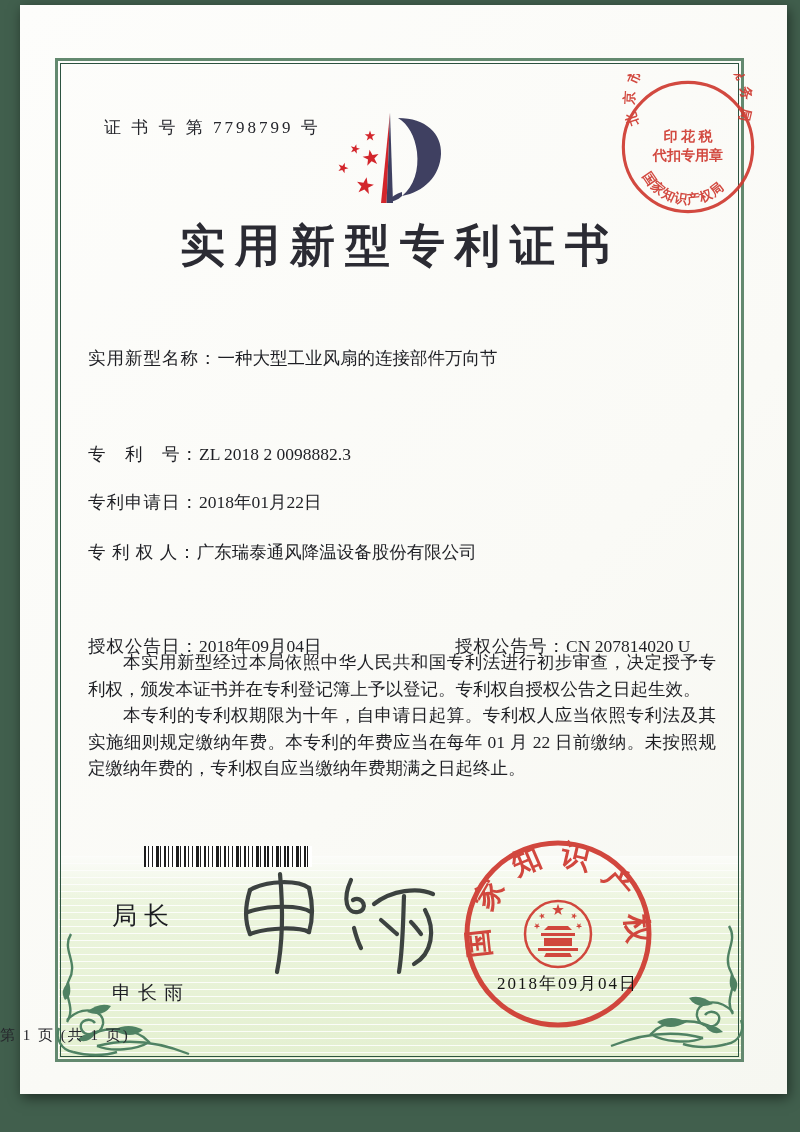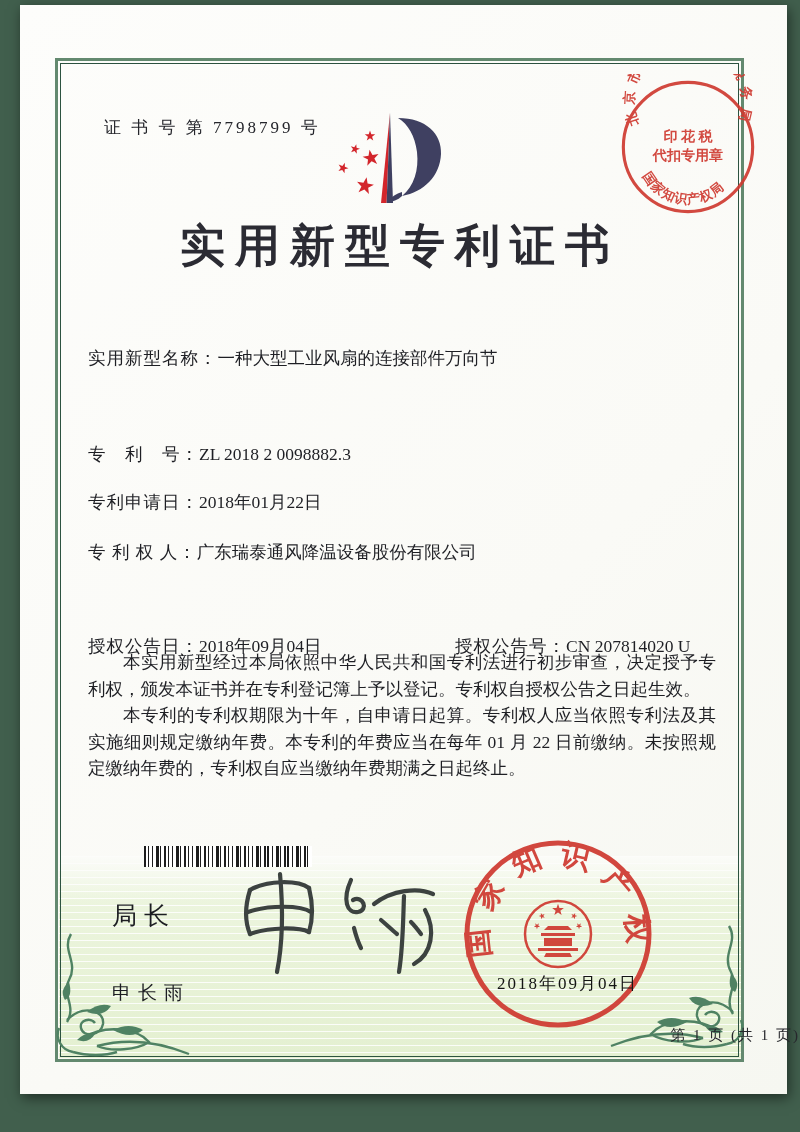--- a/index.html
+++ b/index.html
@@ -58,21 +58,21 @@
   .director-title{position:absolute;left:112px;top:899px;font-size:25px;letter-spacing:7px;color:#1c1d22;z-index:4;}
   .director-name{position:absolute;left:112px;top:945px;font-size:19px;letter-spacing:7px;color:#1c1d22;z-index:4;margin-top:35px;}
   .signature{position:absolute;left:222px;top:862px;z-index:5;}
   .seal{position:absolute;left:458px;top:834px;z-index:4;opacity:.93;}
   .seal-date{position:absolute;left:497px;top:972px;font-size:17px;letter-spacing:2px;color:#141414;z-index:5;}
   .tax-stamp{position:absolute;left:615px;top:74px;opacity:.92;}
   .logo{position:absolute;left:318px;top:106px;}
   .ornament-left{position:absolute;left:53px;top:932px;z-index:2;}
   .ornament-right{position:absolute;left:597px;top:924px;z-index:2;}
   .footer{
-    position:absolute;left:0;top:1026px;width:800px;text-align:right;
+    position:absolute;left:0;top:1026px;width:800px;text-align:left;
     font-size:15px;letter-spacing:2px;color:#26272c;z-index:3;
   }
 </style>
 </head>
 <body>
 
 <div class="scan">
   <div class="paper"></div>
   <div class="band"></div>
   <div class="frame">

